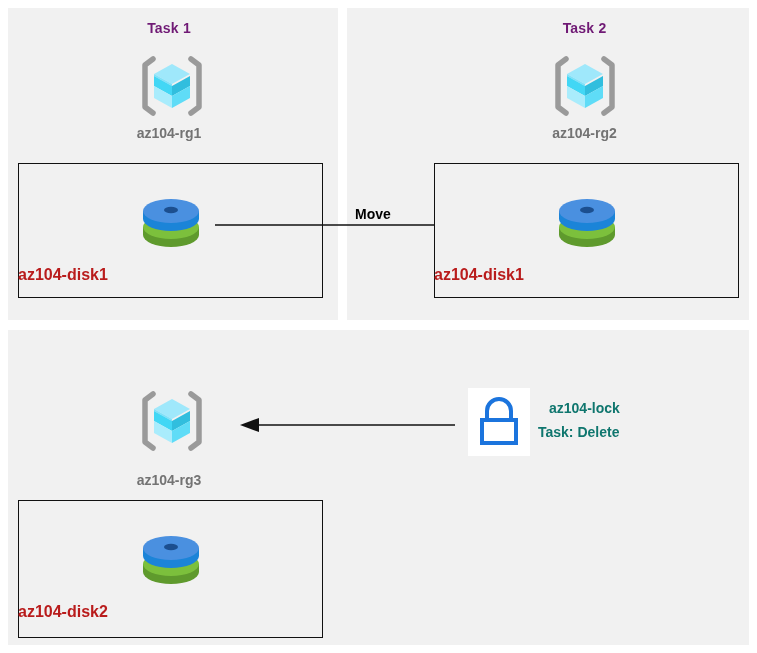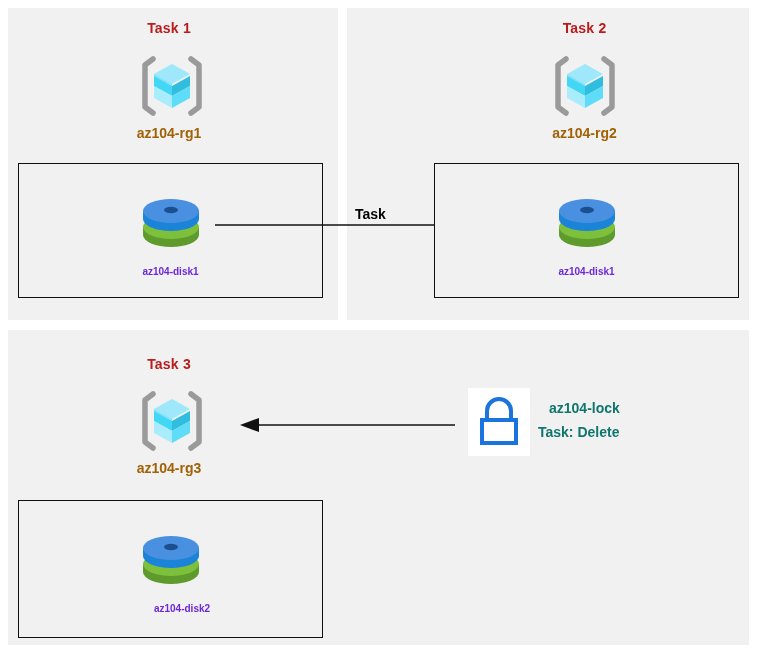--- a/index.html
+++ b/index.html
@@ -26,21 +26,21 @@
     background: #f1f1f1;
   }
   #panel-task1 { left: 8px;   top: 8px;   width: 330px; height: 312px; }
   #panel-task2 { left: 347px; top: 8px;   width: 402px; height: 312px; }
   #panel-task3 { left: 8px;   top: 330px; width: 741px; height: 315px; }
 
   .task-title {
     position: absolute;
     font-size: 14px;
     font-weight: bold;
-    color: #b91c1c;
+    color: #701a75;
     letter-spacing: 0.2px;
     white-space: nowrap;
     text-align: center;
   }
   #title-task1 { left: 0px;   top: 20px; width: 338px; }
   #title-task2 { left: 347px; top: 20px; width: 475px; }
   #title-task3 { left: 0px;   top: 356px; width: 338px; }
 
   
   .rg-icon {
@@ -49,27 +49,27 @@
     height: 62px;
   }
   #rg-icon-1 { left: 140px; top: 55px; }
   #rg-icon-2 { left: 553px; top: 55px; }
   #rg-icon-3 { left: 140px; top: 390px; }
 
   .rg-label {
     position: absolute;
     font-size: 14px;
     font-weight: bold;
-    color: #a16207;
+    color: #737373;
     white-space: nowrap;
     text-align: center;
   }
   #rg-label-1 { left: 0px;   top: 125px; width: 338px; }
   #rg-label-2 { left: 347px; top: 125px; width: 475px; }
-  #rg-label-3 { left: 0px;   top: 460px; width: 338px; }
+  #rg-label-3 { left: 0px;   top: 472px; width: 338px; }
 
   
   .inner-box {
     position: absolute;
     border: 1.6px solid #111111;
     background: #f1f1f1;
     box-sizing: border-box;
   }
   #box-task1 { left: 18px;  top: 163px; width: 305px; height: 135px; }
   #box-task2 { left: 434px; top: 163px; width: 305px; height: 135px; }
@@ -80,25 +80,25 @@
     position: absolute;
     width: 72px;
     height: 62px;
   }
   #disk-icon-1 { left: 135px; top: 197px; }
   #disk-icon-2 { left: 551px; top: 197px; }
   #disk-icon-3 { left: 135px; top: 534px; }
 
   .disk-label {
     position: absolute;
-    font-size: 10px;
-    font-weight: bold;
-    color: #6d28d9;
-    white-space: nowrap;
-    text-align: center;
+    font-size: 16px;
+    font-weight: bold;
+    color: #b91c1c;
+    white-space: nowrap;
+    text-align: left;
   }
   #disk-label-1 { left: 18px;  top: 266px; width: 305px; }
   #disk-label-2 { left: 434px; top: 266px; width: 305px; }
   #disk-label-3 { left: 18px;  top: 603px; width: 328px; }
 
   
   .arrow-svg {
     position: absolute;
     overflow: visible;
   }
@@ -176,21 +176,21 @@
     <ellipse cx="36" cy="14" rx="28" ry="12" fill="#4a90e0"></ellipse>
     <ellipse cx="36" cy="13" rx="7" ry="3.2" fill="#1c4f8f"></ellipse>
   </svg>
 
   <div class="disk-label" id="disk-label-1">az104-disk1</div>
 
   <svg class="arrow-svg" id="arrow-move" viewBox="0 0 330 26">
     <line x1="0" y1="13" x2="316" y2="13" stroke="#111111" stroke-width="1.6"></line>
     <polygon points="330,13 313,6.5 313,19.5" fill="#111111"></polygon>
   </svg>
-  <div class="arrow-label" id="label-move">Task</div>
+  <div class="arrow-label" id="label-move">Move</div>
 
   <div class="task-title" id="title-task2">Task 2</div>
 
   <svg class="rg-icon" id="rg-icon-2" viewBox="0 0 64 62">
     <path d="M13 4 L5 10 L5 52 L13 58" fill="none" stroke="#9a9a9a" stroke-width="5.5" stroke-linecap="round" stroke-linejoin="round"></path>
     <path d="M51 4 L59 10 L59 52 L51 58" fill="none" stroke="#9a9a9a" stroke-width="5.5" stroke-linecap="round" stroke-linejoin="round"></path>
     <polygon points="32,9 50,19 32,29 14,19" fill="#9fe8fb"></polygon>
     <polygon points="14,19 32,29 32,31 14,21" fill="#7fe1f9"></polygon>
     <polygon points="14,21 32,31 32,41 14,31" fill="#42d7f5"></polygon>
     <polygon points="32,31 50,21 50,31 32,41" fill="#31bede"></polygon>
@@ -208,21 +208,20 @@
     <ellipse cx="36" cy="30" rx="28" ry="12" fill="#7cc03c"></ellipse>
     <ellipse cx="36" cy="29" rx="7" ry="3" fill="#4d7a24"></ellipse>
     <ellipse cx="36" cy="22" rx="28" ry="12" fill="#1b84d8"></ellipse>
     <rect x="8" y="14" width="56" height="8" fill="#1b84d8"></rect>
     <ellipse cx="36" cy="14" rx="28" ry="12" fill="#4a90e0"></ellipse>
     <ellipse cx="36" cy="13" rx="7" ry="3.2" fill="#1c4f8f"></ellipse>
   </svg>
 
   <div class="disk-label" id="disk-label-2">az104-disk1</div>
 
-  <div class="task-title" id="title-task3">Task 3</div>
 
   <svg class="rg-icon" id="rg-icon-3" viewBox="0 0 64 62">
     <path d="M13 4 L5 10 L5 52 L13 58" fill="none" stroke="#9a9a9a" stroke-width="5.5" stroke-linecap="round" stroke-linejoin="round"></path>
     <path d="M51 4 L59 10 L59 52 L51 58" fill="none" stroke="#9a9a9a" stroke-width="5.5" stroke-linecap="round" stroke-linejoin="round"></path>
     <polygon points="32,9 50,19 32,29 14,19" fill="#9fe8fb"></polygon>
     <polygon points="14,19 32,29 32,31 14,21" fill="#7fe1f9"></polygon>
     <polygon points="14,21 32,31 32,41 14,31" fill="#42d7f5"></polygon>
     <polygon points="32,31 50,21 50,31 32,41" fill="#31bede"></polygon>
     <polygon points="14,31 32,41 32,53 14,43" fill="#a9ecfc"></polygon>
     <polygon points="32,41 50,31 50,43 32,53" fill="#5fdcf7"></polygon>

